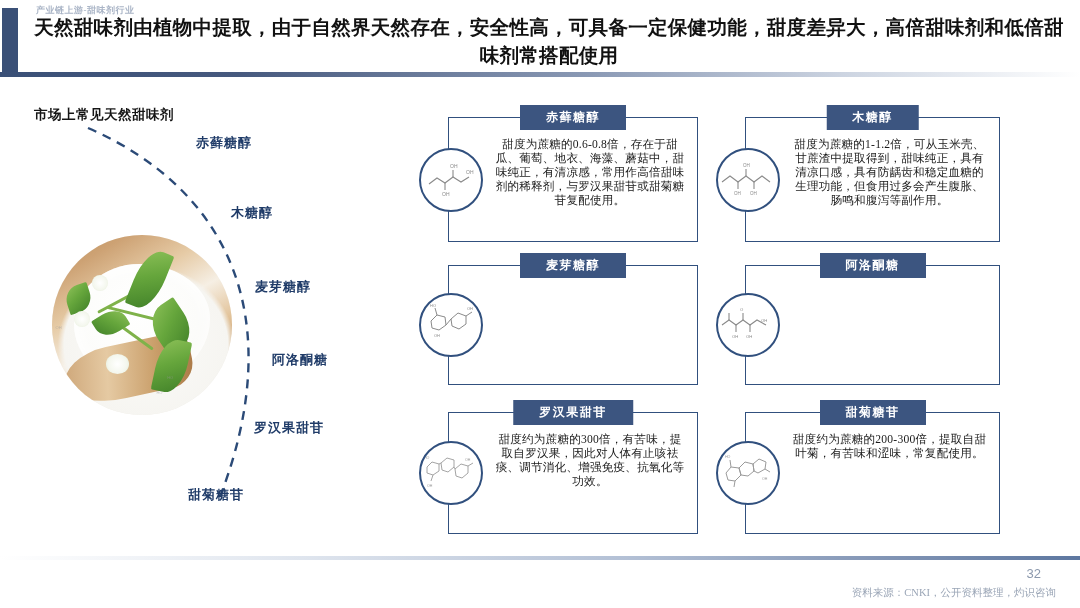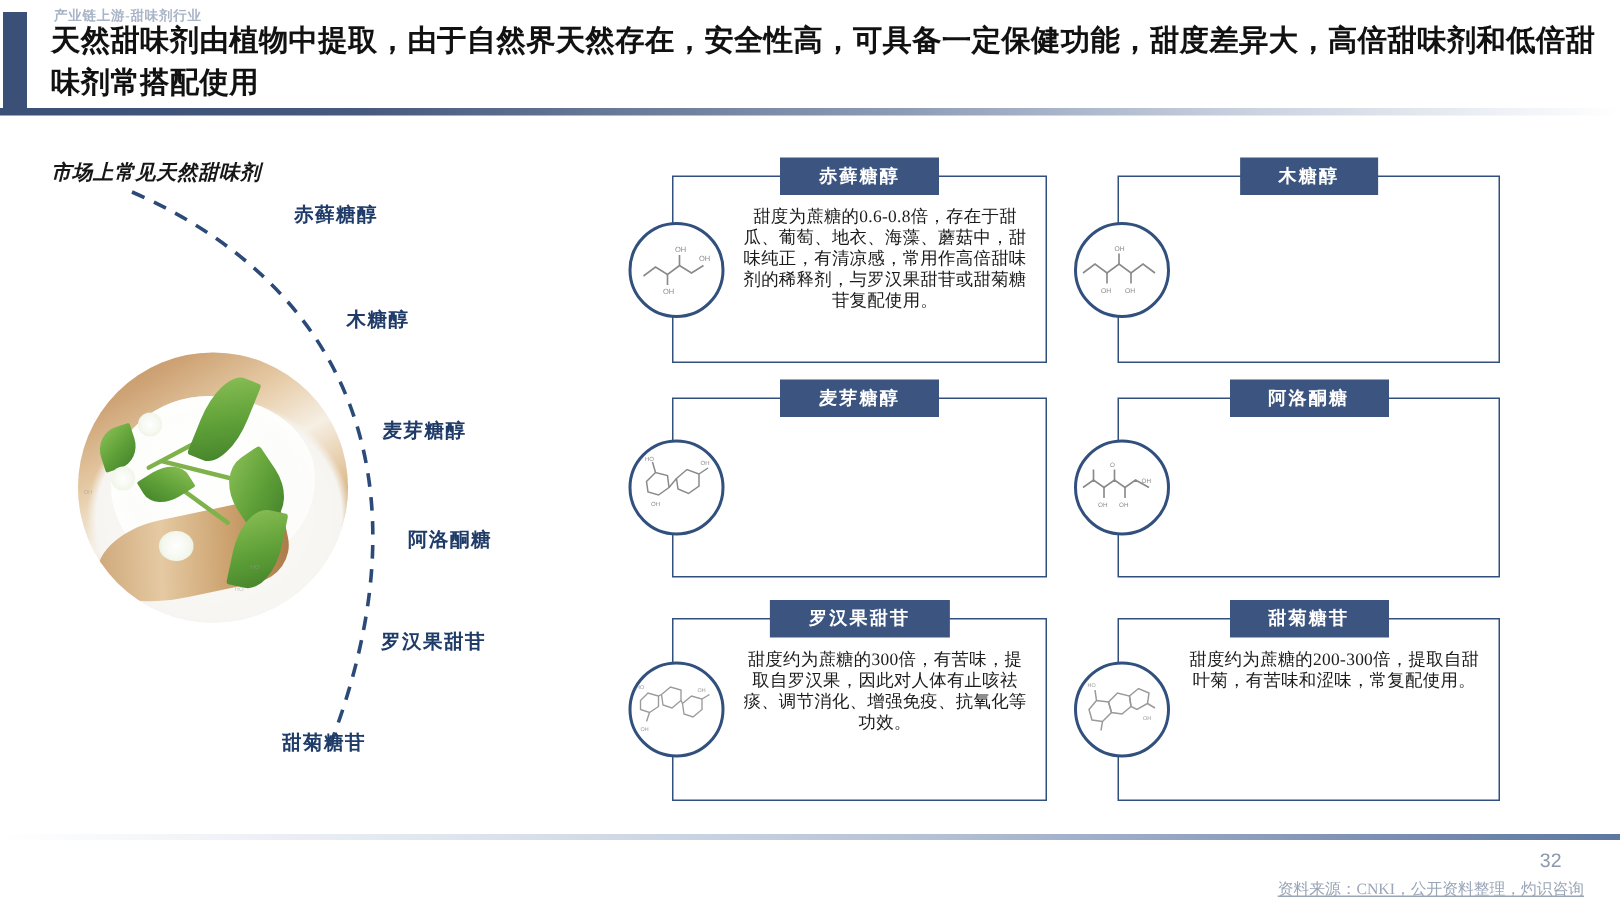--- a/index.html
+++ b/index.html
@@ -20,31 +20,32 @@
     position:absolute;left:36px;top:4px;
     font-size:9px;color:#a9b4c6;letter-spacing:.5px;
     white-space:nowrap;
     font-weight:bold;
   }
   #page-title{
     position:absolute;left:34px;top:14px;width:1030px;
     font-size:19.5px;line-height:28px;color:#111111;
     font-weight:bold;
     letter-spacing:.3px;
+    text-align:center;
   }
   #header-rule{
     position:absolute;left:0;top:72px;width:1080px;height:5px;
     background:linear-gradient(to right,#3a5077 0%,#46597e 22%,#8b9ab5 55%,#ccd4e1 78%,#ffffff 100%);
   }
 
   
   #left-panel-title{
     position:absolute;left:34px;top:106px;
     font-size:13.5px;font-weight:bold;color:#161616;
-    letter-spacing:.5px;white-space:nowrap;font-style:italic;
+    letter-spacing:.5px;white-space:nowrap;
   }
 
   #photo-circle{
     position:absolute;left:52px;top:235px;width:180px;height:180px;
     border-radius:50%;
     overflow:hidden;
     background:#f2efe9;
   }
   .photo-layer{position:absolute;inset:0;}
   
@@ -139,21 +140,21 @@
     position:absolute;left:0;top:556px;width:1080px;height:4px;
     background:linear-gradient(to right,#ffffff 0%,#dfe5ee 28%,#b3c0d5 58%,#8295b5 82%,#5d77a0 100%);
   }
   #page-number{
     position:absolute;right:39px;top:566px;
     font-size:13px;color:#8c99ad;
     font-family:"Liberation Sans",sans-serif;
   }
   #source-note{
     position:absolute;right:24px;top:586px;
-    font-size:10.5px;color:#9aa5b6;white-space:nowrap;text-decoration:underline;
+    font-size:10.5px;color:#9aa5b6;white-space:nowrap;
   }
 </style>
 </head>
 <body>
 
 <div id="header-accent-bar"></div>
 <div id="eyebrow">产业链上游-甜味剂行业</div>
 <div id="page-title">天然甜味剂由植物中提取，由于自然界天然存在，安全性高，可具备一定保健功能，甜度差异大，高倍甜味剂和低倍甜味剂常搭配使用</div>
 <div id="header-rule"></div>
 
@@ -221,20 +222,21 @@
           <path d="M36 32 L36 39"></path>
           <path d="M28 26 L28 19"></path>
       </g>
       <g fill="#8a8a8a" font-size="4.5" font-family="Liberation Sans, sans-serif">
         <text x="16" y="45">OH</text>
           <text x="32" y="45">OH</text>
           <text x="25" y="17">OH</text>
       </g>
     </svg>
   </div>
+  <div class="card-body">甜度为蔗糖的1-1.2倍，可从玉米壳、甘蔗渣中提取得到，甜味纯正，具有清凉口感，具有防龋齿和稳定血糖的生理功能，但食用过多会产生腹胀、肠鸣和腹泻等副作用。</div>
 </div>
 
 <div class="card" style="left:448px;top:265px;width:250px;height:120px;">
   <div class="card-title">麦芽糖醇</div>
   <div class="mol-circle">
     <svg width="56" height="56" viewBox="0 0 56 56">
       <g stroke="#8a8a8a" stroke-width="1" fill="none">
         <polygon points="10,26 16,20 24,22 25,30 18,35 11,33"></polygon>
         <polygon points="30,24 37,18 45,21 45,29 38,34 31,31"></polygon>
         <path d="M25,30 L30,24"></path>

